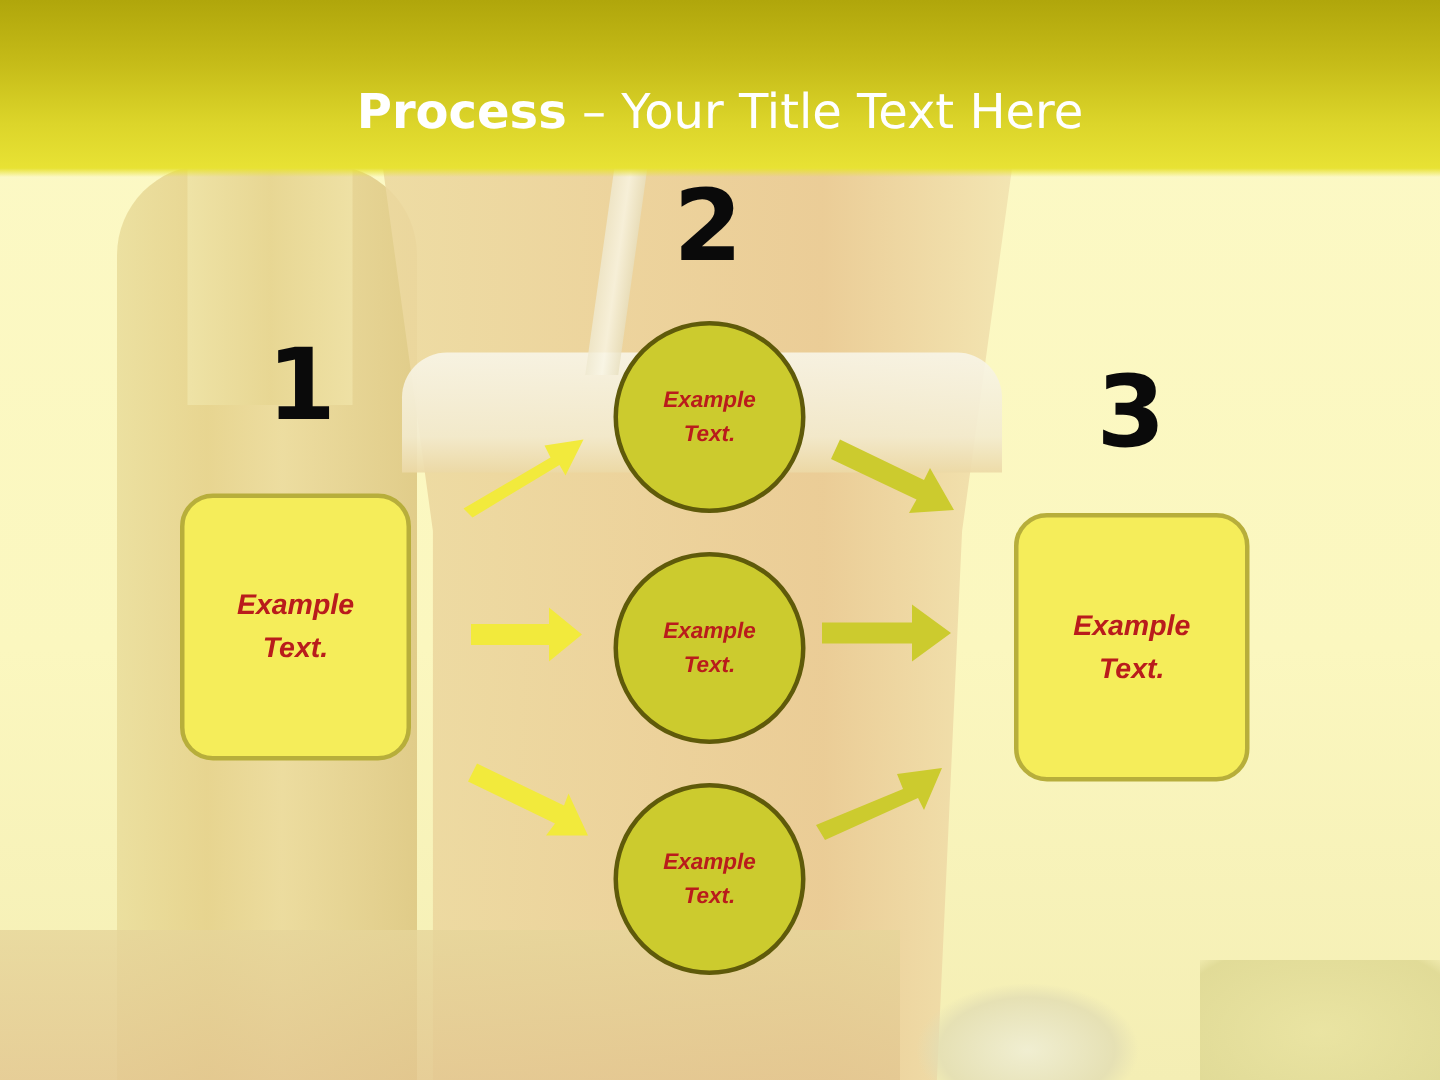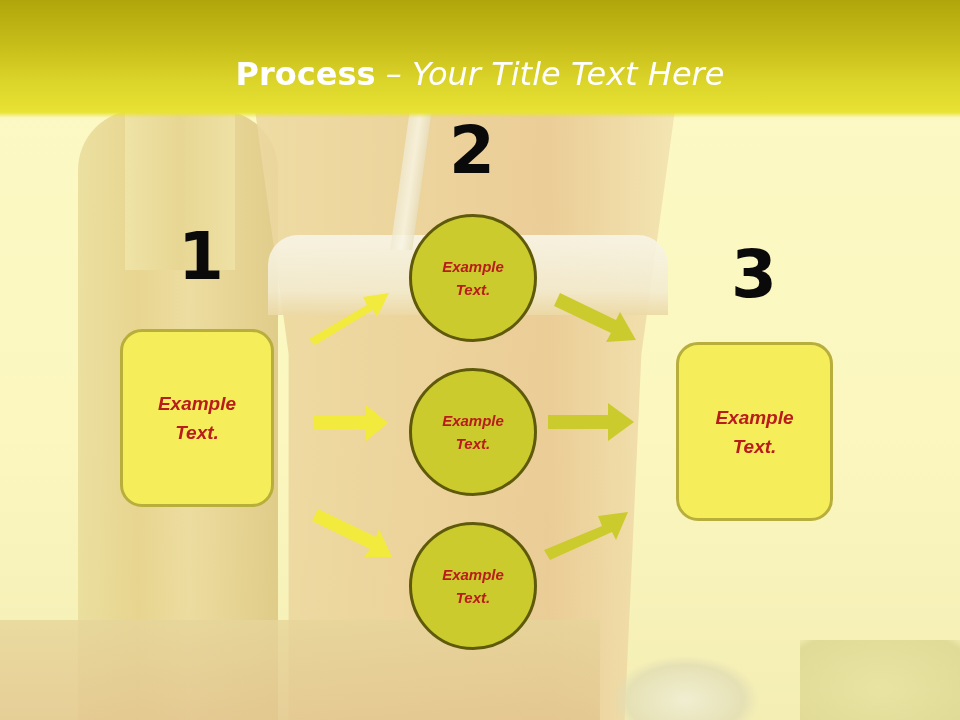--- a/index.html
+++ b/index.html
@@ -30,21 +30,21 @@
   .ice { position: absolute; left: 800px; top: 640px; width: 200px; height: 120px;
     background: radial-gradient(ellipse at 40% 40%, #e5df9a, #d8d28a 60%, transparent 70%); opacity: .7; }
   .ice2 { position: absolute; left: 610px; top: 655px; width: 150px; height: 90px;
     background: radial-gradient(ellipse at 50% 50%, #efeed8, #e2ddb4 55%, transparent 70%); opacity: .8; }
 
   .header { position: absolute; left: 0; top: 0; width: 960px; height: 118px;
     background: linear-gradient(180deg, #b0a60b 0%, #c5bb18 35%, #dcd52a 70%, #e8e234 95%, rgba(240,236,120,0) 100%); }
   .title { position: absolute; left: 0; top: 52px; width: 960px; text-align: center;
     color: #ffffff; font-size: 32px; line-height: 44px; font-family: "DejaVu Sans", sans-serif; }
   .title b { font-weight: bold; }
-  .title span.light { font-weight: normal; font-style: italic; }
+  .title span.light { font-weight: normal; }
 
   .step-num { position: absolute; font-family: "DejaVu Sans", sans-serif; font-weight: bold;
     font-size: 66px; color: #0a0a0a; line-height: 1; }
 
   .box { position: absolute; width: 154px; height: 176px; border-radius: 22px;
     background: #f5ed5a; border: 3px solid #b7ae3b; box-sizing: border-box;
     display: flex; align-items: center; justify-content: center; text-align: center; }
   .box-text, .circle-text { color: #b91c1c; font-style: italic; font-weight: bold;
     font-family: "Liberation Sans", sans-serif; }
   .box-text { font-size: 19px; line-height: 29px; width: 120px; }

